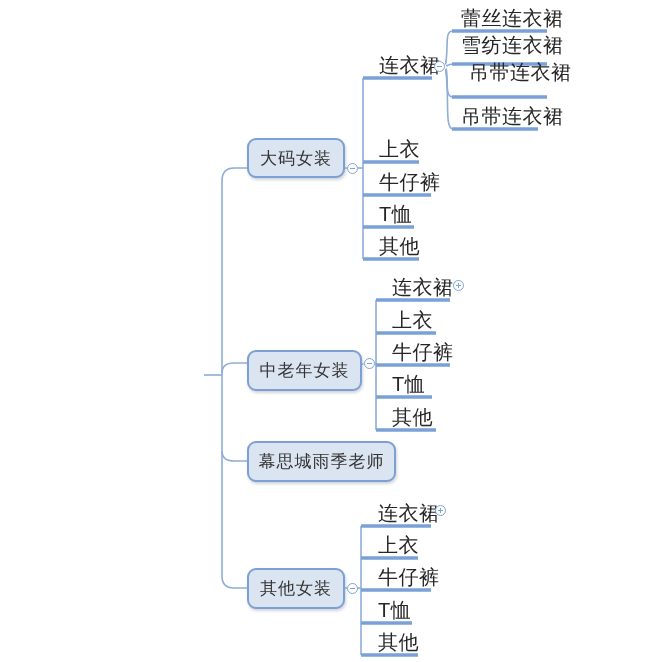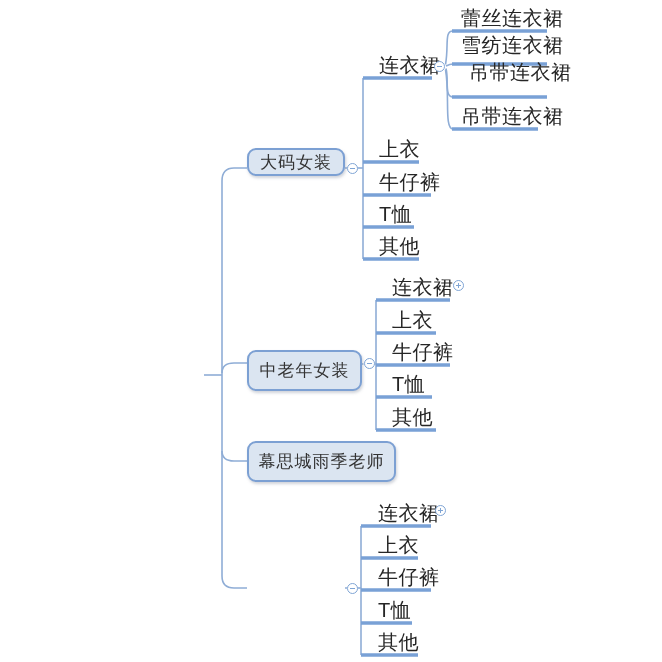--- a/index.html
+++ b/index.html
@@ -81,28 +81,31 @@
     <path class="thick" d="M376,430 H436"></path>
 
     <path class="thick" d="M361,526 H431"></path>
     <path class="thick" d="M361,558 H418"></path>
     <path class="thick" d="M361,590 H431"></path>
     <path class="thick" d="M361,623 H412"></path>
     <path class="thick" d="M361,655 H418"></path>
   </svg>
 
 
-  <div class="node" style="left:247px;top:148px;width:98px;height:28px;">
+  <div class="node" style="left:247px;top:138px;width:98px;height:40px;">
     <span>大码女装</span>
   </div>
   <div class="node" style="left:247px;top:343px;width:115px;height:41px;margin-top:7px;">
     <span>中老年女装</span>
   </div>
   <div class="node" style="left:247px;top:441px;width:149px;height:41px;">
     <span>幕思城雨季老师</span>
+  </div>
+  <div class="node" style="left:247px;top:568px;width:98px;height:41px;">
+    <span>其他女装</span>
   </div>
 
   <span class="line-label" style="left:379px;top:57px;">连衣裙</span>
   <span class="line-label" style="left:379px;top:141px;">上衣</span>
   <span class="line-label" style="left:379px;top:174px;">牛仔裤</span>
   <span class="line-label" style="left:379px;top:206px;">T恤</span>
   <span class="line-label" style="left:379px;top:238px;">其他</span>
 
   <span class="line-label" style="left:461px;top:10px;">蕾丝连衣裙</span>
   <span class="line-label" style="left:461px;top:37px;">雪纺连衣裙</span>

